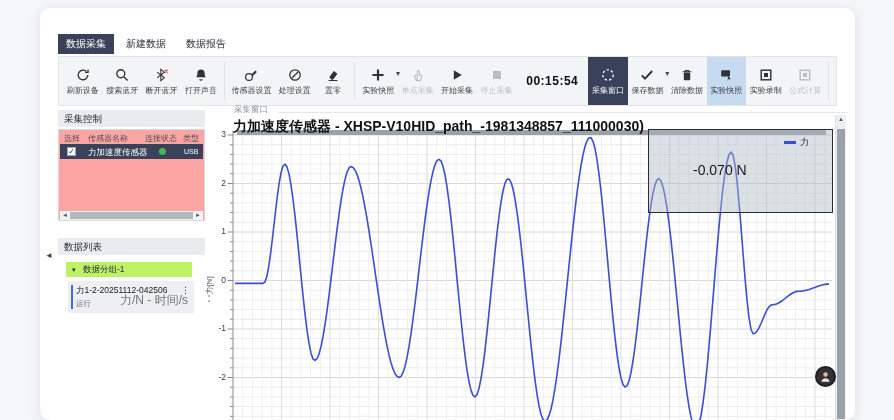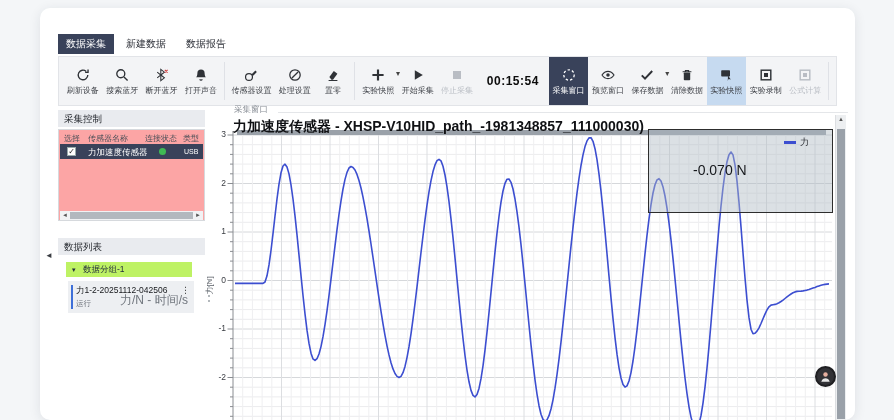--- a/index.html
+++ b/index.html
@@ -133,45 +133,45 @@
           <span class="lbl">置零</span>
         </div>
         <div class="sep"></div>
         <div class="tbtn ">
           <svg viewBox="0 0 20 20">
             <path d="M10 3v14M3 10h14" stroke="currentColor" stroke-width="2.7"></path>
           </svg>
           <span class="lbl">实验快照</span>
           <span class="drop">▾</span>
         </div>
+        <div class="tbtn disabled">
+          <svg viewBox="0 0 20 20">
+            <path d="M9 16V6a1.4 1.4 0 0 1 2.8 0v5" fill="none" stroke="currentColor" stroke-width="1.4"></path>
+            <path d="M11.8 11c.2-1.2 3-1.2 3 .6 0 1.6-1 3.4-1.9 5.4H8.3C6.8 15 5.4 13 5.4 11.6c0-1.4 2-1.5 2.6-.4" fill="none" stroke="currentColor" stroke-width="1.4"></path>
+          </svg>
+          <span class="lbl">单点采集</span>
+        </div>
         <div class="tbtn ">
           <svg viewBox="0 0 20 20">
             <path d="M6 4l10 6-10 6z" fill="currentColor"></path>
           </svg>
           <span class="lbl">开始采集</span>
         </div>
         <div class="tbtn disabled">
           <svg viewBox="0 0 20 20">
             <rect x="5" y="5" width="10" height="10" fill="currentColor"></rect>
           </svg>
           <span class="lbl">停止采集</span>
         </div>
         <div class="timer">00:15:54</div>
         <div class="tbtn selected">
           <svg viewBox="0 0 20 20">
             <circle cx="10" cy="10" r="6.5" fill="none" stroke="currentColor" stroke-width="1.6" stroke-dasharray="3 2.6"></circle>
           </svg>
           <span class="lbl">采集窗口</span>
-        </div>
-        <div class="tbtn ">
-          <svg viewBox="0 0 20 20">
-            <path d="M2.5 10S5.5 5.5 10 5.5 17.5 10 17.5 10 14.5 14.5 10 14.5 2.5 10 2.5 10z" fill="none" stroke="currentColor" stroke-width="1.4"></path>
-            <circle cx="10" cy="10" r="2.2" fill="currentColor"></circle>
-          </svg>
-          <span class="lbl">预览窗口</span>
         </div>
         <div class="tbtn ">
           <svg viewBox="0 0 20 20">
             <path d="M3.5 10.5l4 4L16.5 5" fill="none" stroke="currentColor" stroke-width="2.5"></path>
           </svg>
           <span class="lbl">保存数据</span>
           <span class="drop">▾</span>
         </div>
         <div class="tbtn ">
           <svg viewBox="0 0 20 20">

